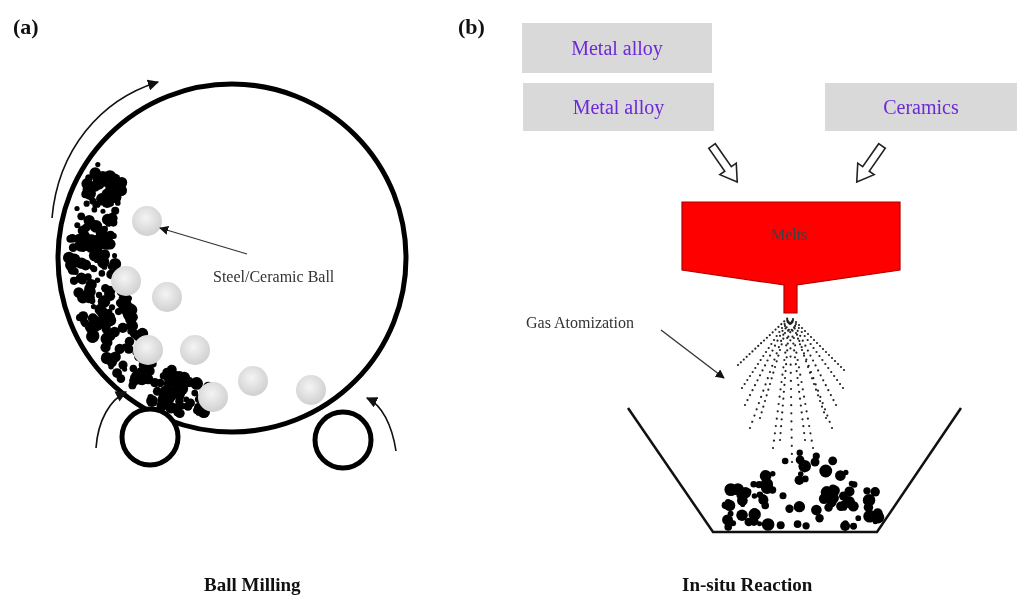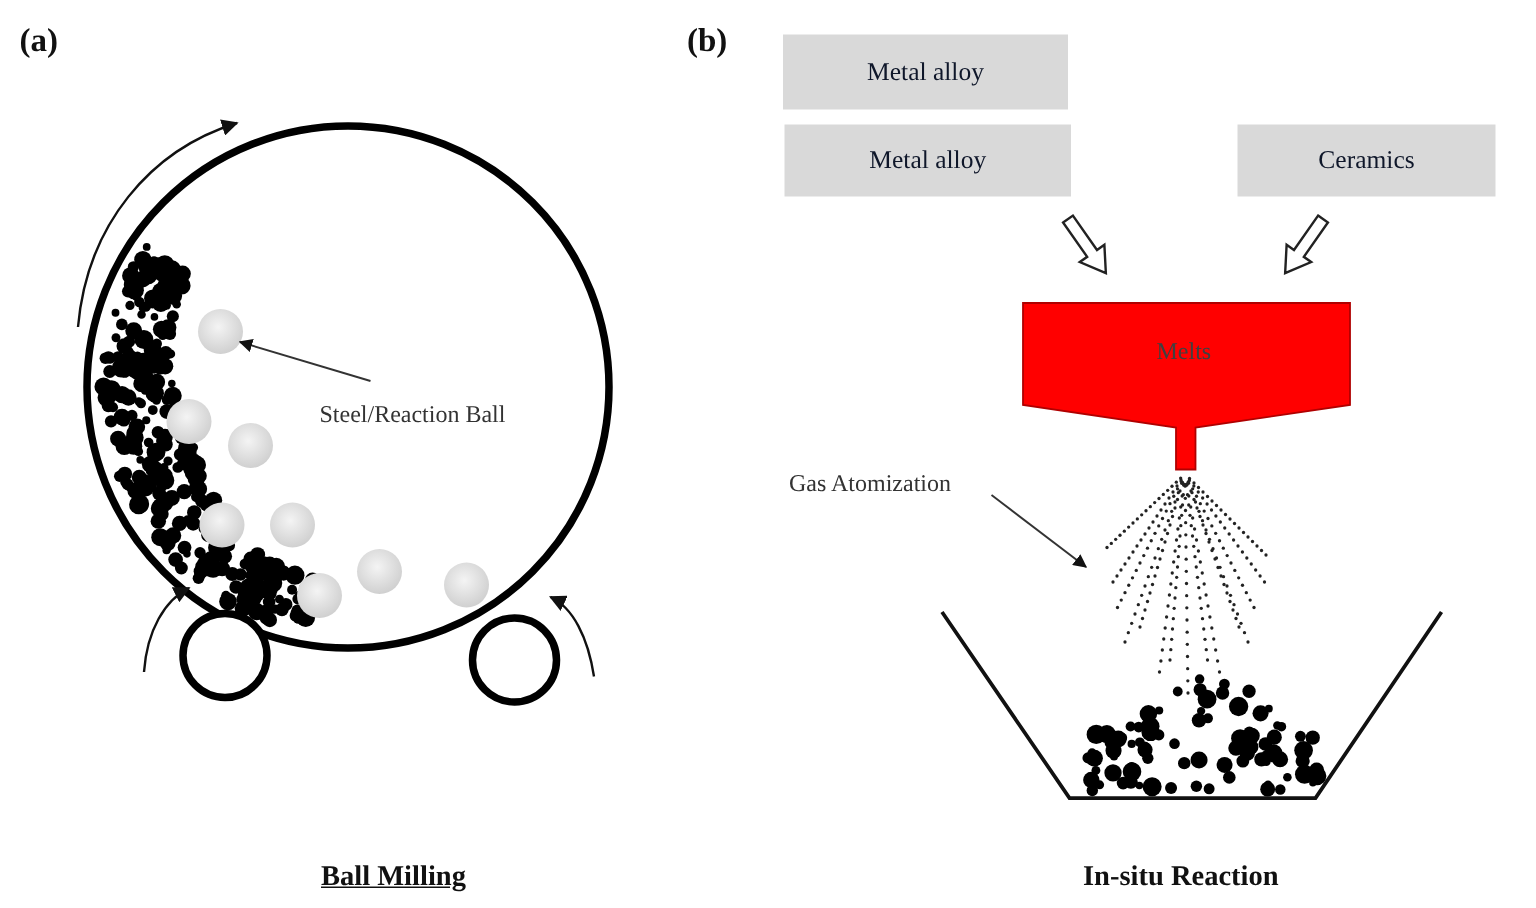--- a/index.html
+++ b/index.html
@@ -1,21 +1,21 @@
 <!DOCTYPE html>
 <html><head>
 <meta charset="utf-8">
 <style>
   html, body { margin:0; padding:0; background:#ffffff; }
   body { width:1024px; height:605px; position:relative; overflow:hidden; font-family:"Liberation Serif", "DejaVu Serif", serif; }
   #canvas { position:absolute; left:0; top:0; }
   .panel-label { position:absolute; font-weight:bold; font-size:22px; color:#111; }
   .caption { position:absolute; font-weight:bold; font-size:19px; color:#111; }
   .annot { position:absolute; font-size:16px; color:#333; white-space:nowrap; }
-  .box { position:absolute; background:#d9d9d9; display:flex; align-items:center; justify-content:center; font-size:17px; color:#0f172a; }
+  .box { position:absolute; background:#d9d9d9; display:flex; align-items:center; justify-content:center; font-size:20px; color:#6d28d9; }
 </style>
 </head>
 <body>
 
 <svg id="canvas" width="1024" height="605">
   <defs>
     <marker id="arrowhead" viewBox="0 0 10 10" refX="9" refY="5" markerWidth="7" markerHeight="7" orient="auto-start-reverse">
       <path d="M0,0 L10,5 L0,10 z" fill="#111"></path>
     </marker>
     <radialGradient id="ballGrad" cx="45%" cy="40%" r="60%">
@@ -743,22 +743,22 @@
         <circle cx="767.0462748628258" cy="487.92884788317275" r="6.128515089163237" fill="#000"></circle>
         <circle cx="789.4849965706447" cy="508.7656406143368" r="4.14585048010974" fill="#000"></circle>
         <circle cx="759.8982553155007" cy="494.8701346684661" r="3.2650377229080934" fill="#000"></circle>
       </g>
   </g>
 </svg>
 
 <div class="panel-label" style="left:13px; top:14px;">(a)</div>
 <div class="panel-label" style="left:458px; top:14px;">(b)</div>
 
-<div class="annot" style="left:213px; top:268px;">Steel/Reaction Ball</div>
-<div class="caption" style="left:214px; top:574px;text-decoration:underline;">Ball Milling</div>
+<div class="annot" style="left:213px; top:268px;">Steel/Ceramic Ball</div>
+<div class="caption" style="left:204px; top:574px;">Ball Milling</div>
 
 <div class="box" style="left:522px; top:23px; width:190px; height:50px;">Metal alloy</div>
 <div class="box" style="left:523px; top:83px; width:191px; height:48px;">Metal alloy</div>
-<div class="box" style="left:825px; top:83px; width:172px; height:48px;">Ceramics</div>
+<div class="box" style="left:825px; top:83px; width:192px; height:48px;">Ceramics</div>
 
 <div class="annot" style="left:771px; top:226px; color:#404040;">Melts</div>
 <div class="annot" style="left:526px; top:314px;">Gas Atomization</div>
-<div class="caption" style="left:722px; top:574px;">In-situ Reaction</div>
+<div class="caption" style="left:682px; top:574px;">In-situ Reaction</div>
 
 </body></html>

